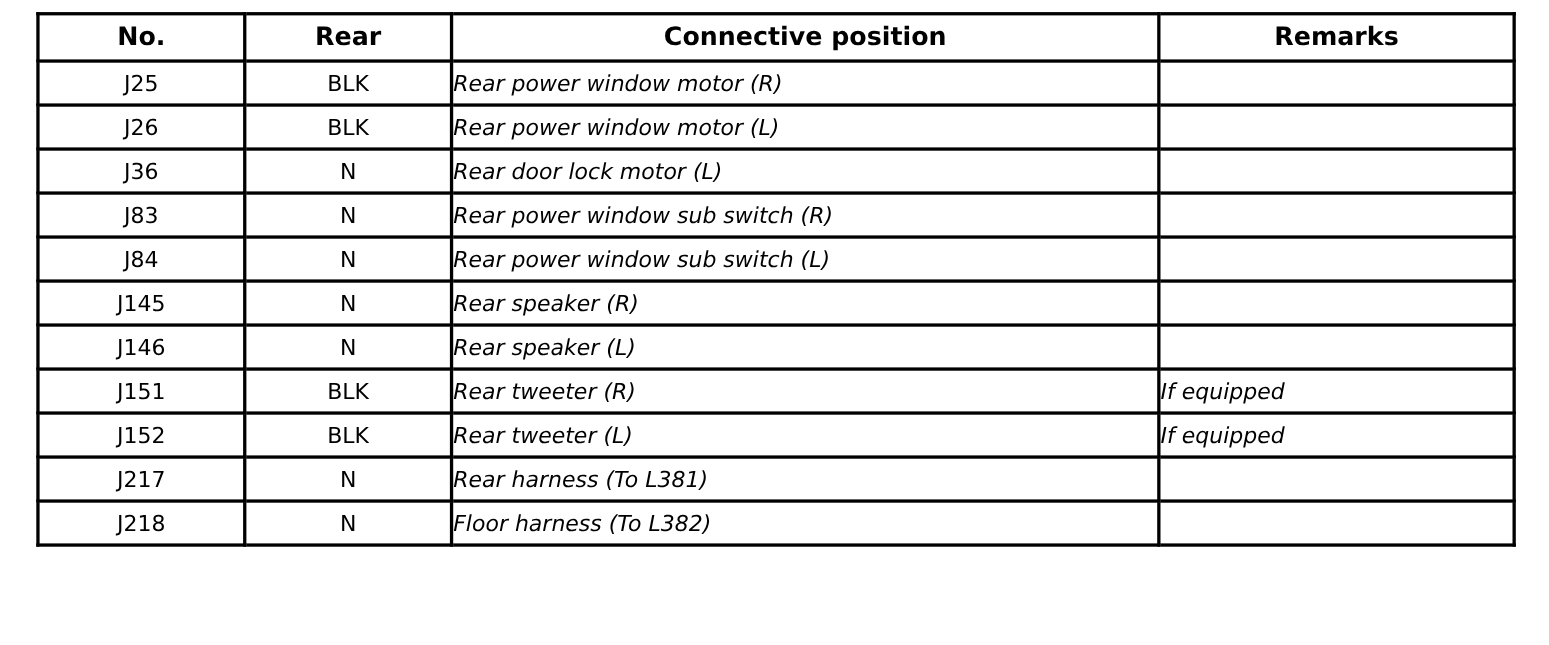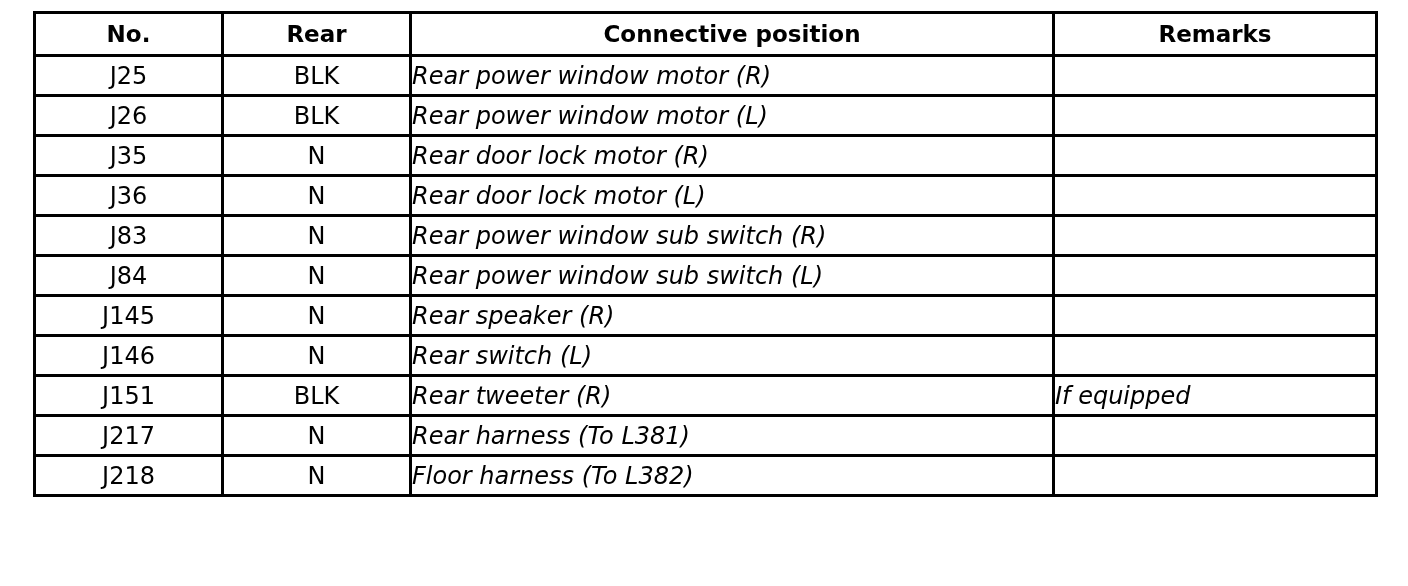--- a/index.html
+++ b/index.html
@@ -55,21 +55,21 @@
     height: 40px;
     font-size: 23px;
     font-weight: bold;
     text-align: center;
     vertical-align: middle;
     letter-spacing: 0px;
   }
 
   tbody td {
     height: 37px;
-    font-size: 24px;
+    font-size: 20px;
     font-weight: normal;
     vertical-align: middle;
     white-space: nowrap;
     overflow: hidden;
   }
 
   td.cell-no,
   td.cell-color {
     text-align: center;
   }
@@ -115,26 +115,20 @@
             <td class="cell-pos">Rear power window motor (R)</td>
             <td class="cell-remarks"></td>
           </tr>
           <tr>
             <td class="cell-no">J26</td>
             <td class="cell-color">BLK</td>
             <td class="cell-pos">Rear power window motor (L)</td>
             <td class="cell-remarks"></td>
           </tr>
           <tr>
-            <td class="cell-no">J35</td>
-            <td class="cell-color">N</td>
-            <td class="cell-pos">Rear door lock motor (R)</td>
-            <td class="cell-remarks"></td>
-          </tr>
-          <tr>
             <td class="cell-no">J36</td>
             <td class="cell-color">N</td>
             <td class="cell-pos">Rear door lock motor (L)</td>
             <td class="cell-remarks"></td>
           </tr>
           <tr>
             <td class="cell-no">J83</td>
             <td class="cell-color">N</td>
             <td class="cell-pos">Rear power window sub switch (R)</td>
             <td class="cell-remarks"></td>
@@ -147,27 +141,33 @@
           </tr>
           <tr>
             <td class="cell-no">J145</td>
             <td class="cell-color">N</td>
             <td class="cell-pos">Rear speaker (R)</td>
             <td class="cell-remarks"></td>
           </tr>
           <tr>
             <td class="cell-no">J146</td>
             <td class="cell-color">N</td>
-            <td class="cell-pos">Rear switch (L)</td>
+            <td class="cell-pos">Rear speaker (L)</td>
             <td class="cell-remarks"></td>
           </tr>
           <tr>
             <td class="cell-no">J151</td>
             <td class="cell-color">BLK</td>
             <td class="cell-pos">Rear tweeter (R)</td>
+            <td class="cell-remarks">If equipped</td>
+          </tr>
+          <tr>
+            <td class="cell-no">J152</td>
+            <td class="cell-color">BLK</td>
+            <td class="cell-pos">Rear tweeter (L)</td>
             <td class="cell-remarks">If equipped</td>
           </tr>
           <tr>
             <td class="cell-no">J217</td>
             <td class="cell-color">N</td>
             <td class="cell-pos">Rear harness (To L381)</td>
             <td class="cell-remarks"></td>
           </tr>
           <tr>
             <td class="cell-no">J218</td>

